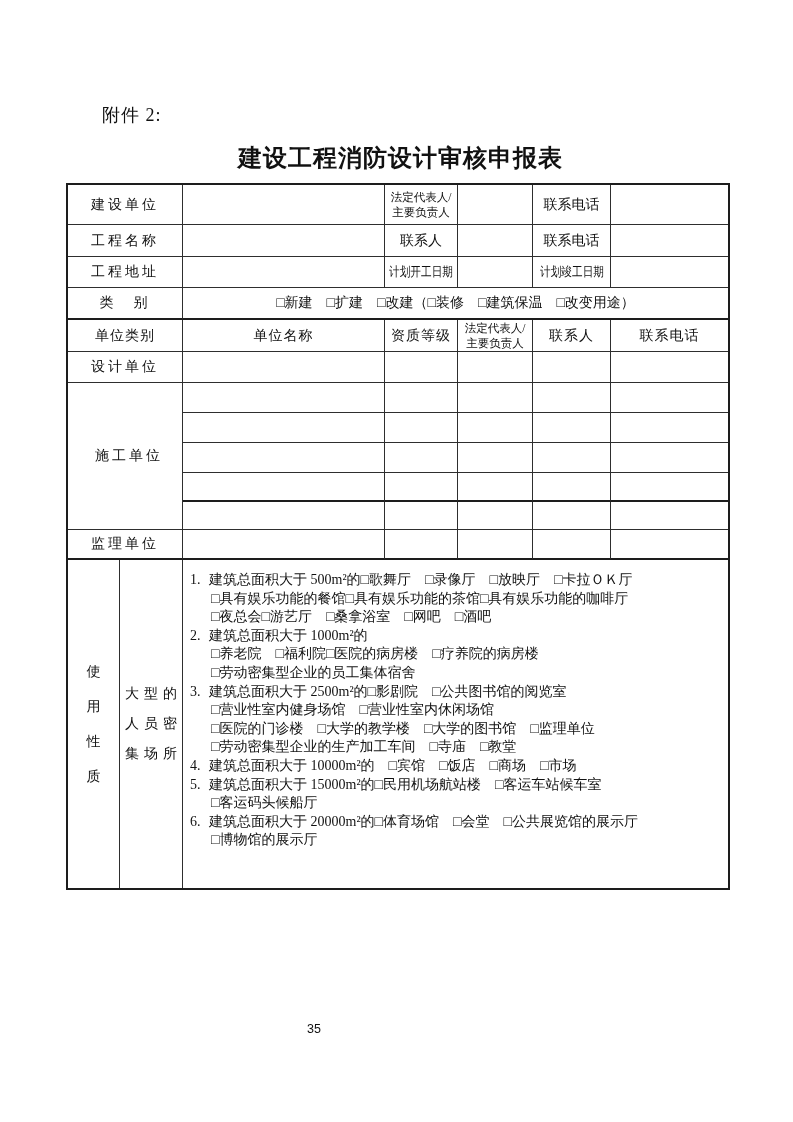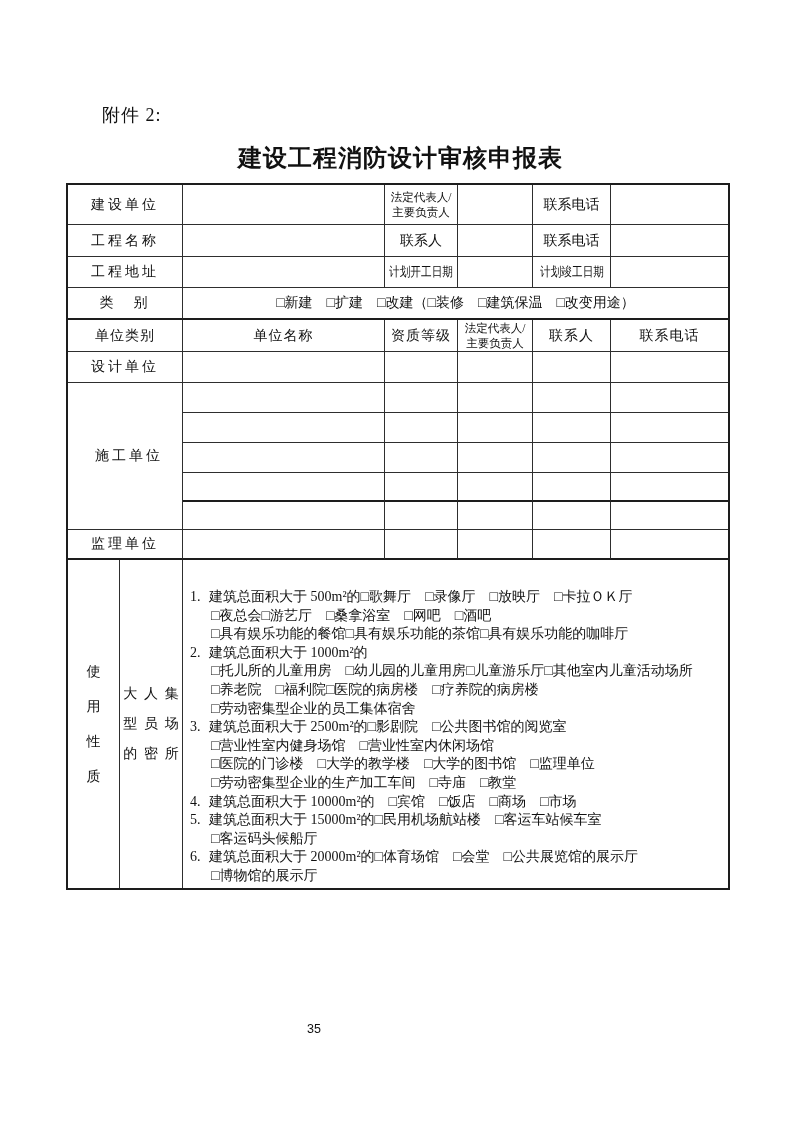--- a/index.html
+++ b/index.html
@@ -40,27 +40,27 @@
   .sp2 { grid-column:span 2; }
   .sp5 { grid-column:span 5; }
   .lab { letter-spacing:3px; }
   .hdr { letter-spacing:1px; }
   .small2 { font-size:11.5px; line-height:1.3; letter-spacing:0; word-break:break-all; padding:0 1px;text-align:center; }
   .squeeze { font-size:13px; letter-spacing:0; white-space:nowrap; }
   .squeeze > span { display:inline-block; transform:scaleX(0.82); transform-origin:center; }
   .builder-span { grid-row:7 / 12; grid-column:1 / 3;padding-left:8px; }
   .usage-content {
     display:block; text-align:left; font-size:14px; line-height:18.6px;
-    padding:28px 6px 0 5px;
+    padding:11px 6px 0 5px;
   }
   .item-line { white-space:nowrap; }
   .item-line .num { display:inline-block; width:21px; padding-left:2px; }
   .item-line.cont { padding-left:23px; }
   .vert-label { flex-direction:column; gap:17px; letter-spacing:0; }
-  .sub-label { flex-direction:row; letter-spacing:0; }
+  .sub-label { flex-direction:column; letter-spacing:0; }
   .sub-label div { line-height:30px; letter-spacing:5px; margin-right:-5px; font-size:14px; }
   .page-num {
     position:absolute; left:0; top:1022px; width:628px; text-align:center;
     font-size:12.5px; font-family:"Liberation Sans","DejaVu Sans",sans-serif;
   }
 </style>
 </head>
 <body>
 
 <div class="attach">附件 2:</div>
@@ -156,25 +156,24 @@
       <span>性</span>
       <span>质</span>
     </div>
     <div class="cell nb sub-label">
       <div>大型的</div>
       <div>人员密</div>
       <div>集场所</div>
     </div>
     <div class="cell sp5 cr nb usage-content">
       <div class="item-line"><span class="num">1.</span><span>建筑总面积大于 500m²的□歌舞厅　□录像厅　□放映厅　□卡拉ＯＫ厅</span></div>
+      <div class="item-line cont">□具有娱乐功能的餐馆□具有娱乐功能的茶馆□具有娱乐功能的咖啡厅</div>
       <div class="item-line cont">□夜总会□游艺厅　□桑拿浴室　□网吧　□酒吧</div>
-      <div class="item-line cont">□具有娱乐功能的餐馆□具有娱乐功能的茶馆□具有娱乐功能的咖啡厅</div>
 
       <div class="item-line"><span class="num">2.</span><span>建筑总面积大于 1000m²的</span></div>
-      <div class="item-line cont">□托儿所的儿童用房　□幼儿园的儿童用房□儿童游乐厅□其他室内儿童活动场所</div>
       <div class="item-line cont">□养老院　□福利院□医院的病房楼　□疗养院的病房楼</div>
       <div class="item-line cont">□劳动密集型企业的员工集体宿舍</div>
 
       <div class="item-line"><span class="num">3.</span><span>建筑总面积大于 2500m²的□影剧院　□公共图书馆的阅览室</span></div>
       <div class="item-line cont">□营业性室内健身场馆　□营业性室内休闲场馆</div>
       <div class="item-line cont">□医院的门诊楼　□大学的教学楼　□大学的图书馆　□监理单位</div>
       <div class="item-line cont">□劳动密集型企业的生产加工车间　□寺庙　□教堂</div>
 
       <div class="item-line"><span class="num">4.</span><span>建筑总面积大于 10000m²的　□宾馆　□饭店　□商场　□市场</span></div>
 

